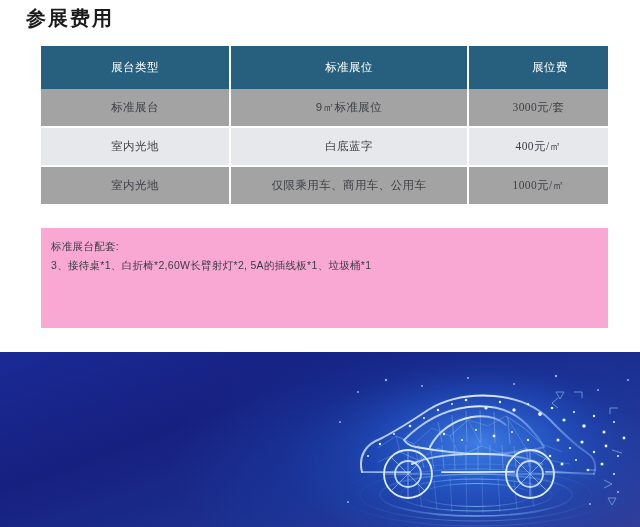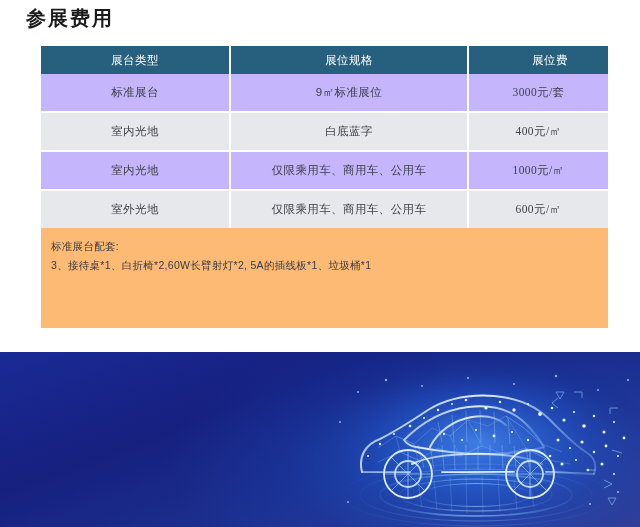--- a/index.html
+++ b/index.html
@@ -46,47 +46,47 @@
     vertical-align: middle;
     font-size: 11.5px;
     letter-spacing: .4px;
     padding: 0;
   }
   table.fee-table col.c1 { width: 189px; }
   table.fee-table col.c2 { width: 238px; }
   table.fee-table col.c3 { width: 140px; }
 
   table.fee-table thead th {
-    height: 28px;
+    height: 43px;
     background: #27607f;
     color: #ffffff;
     font-weight: normal;
     border-right: 2px solid #ffffff;
   }
   table.fee-table thead th:last-child { border-right: none; padding-left: 23px; }
 
   table.fee-table tbody td {
     height: 37px;
     color: #3d3f45;
     border-right: 2px solid #ffffff;
     border-bottom: 2px solid #ffffff;
   }
   table.fee-table tbody td:last-child { border-right: none; font-family: Liberation Serif, serif; }
 
-  table.fee-table tbody tr.row-dark td { background: #c4b5fd; }
+  table.fee-table tbody tr.row-dark td { background: #a3a3a3; }
   table.fee-table tbody tr.row-light td { background: #e6e8ec; }
 
   
   .notes {
     position: absolute;
     left: 41px;
     top: 228px;
     width: 567px;
     height: 100px;
-    background: #fdba74;
+    background: #f9a8d4;
     box-sizing: border-box;
     padding: 9px 0 0 10px;
   }
   .notes-line {
     font-size: 10.5px;
     line-height: 18px;
     color: #3a3c42;
     letter-spacing: .3px;
     white-space: nowrap;
   }
@@ -121,44 +121,39 @@
 <div class="fee-table-wrap">
   <table class="fee-table">
     <colgroup>
       <col class="c1">
         <col class="c2">
         <col class="c3">
     </colgroup>
     <thead>
       <tr>
         <th>展台类型</th>
-        <th>展位规格</th>
+        <th>标准展位</th>
         <th>展位费</th>
       </tr>
     </thead>
     <tbody>
       <tr class="row-dark">
         <td>标准展台</td>
         <td>9㎡标准展位</td>
         <td>3000元/套</td>
       </tr>
       <tr class="row-light">
         <td>室内光地</td>
         <td>白底蓝字</td>
         <td>400元/㎡</td>
       </tr>
       <tr class="row-dark">
         <td>室内光地</td>
         <td>仅限乘用车、商用车、公用车</td>
         <td>1000元/㎡</td>
-      </tr>
-      <tr class="row-light">
-        <td>室外光地</td>
-        <td>仅限乘用车、商用车、公用车</td>
-        <td>600元/㎡</td>
       </tr>
     </tbody>
   </table>
 </div>
 
 <div class="notes">
   <div class="notes-line notes-title">标准展台配套:</div>
   <div class="notes-line">3、接待桌*1、白折椅*2,60W长臂射灯*2, 5A的插线板*1、垃圾桶*1</div>
 </div>
 

